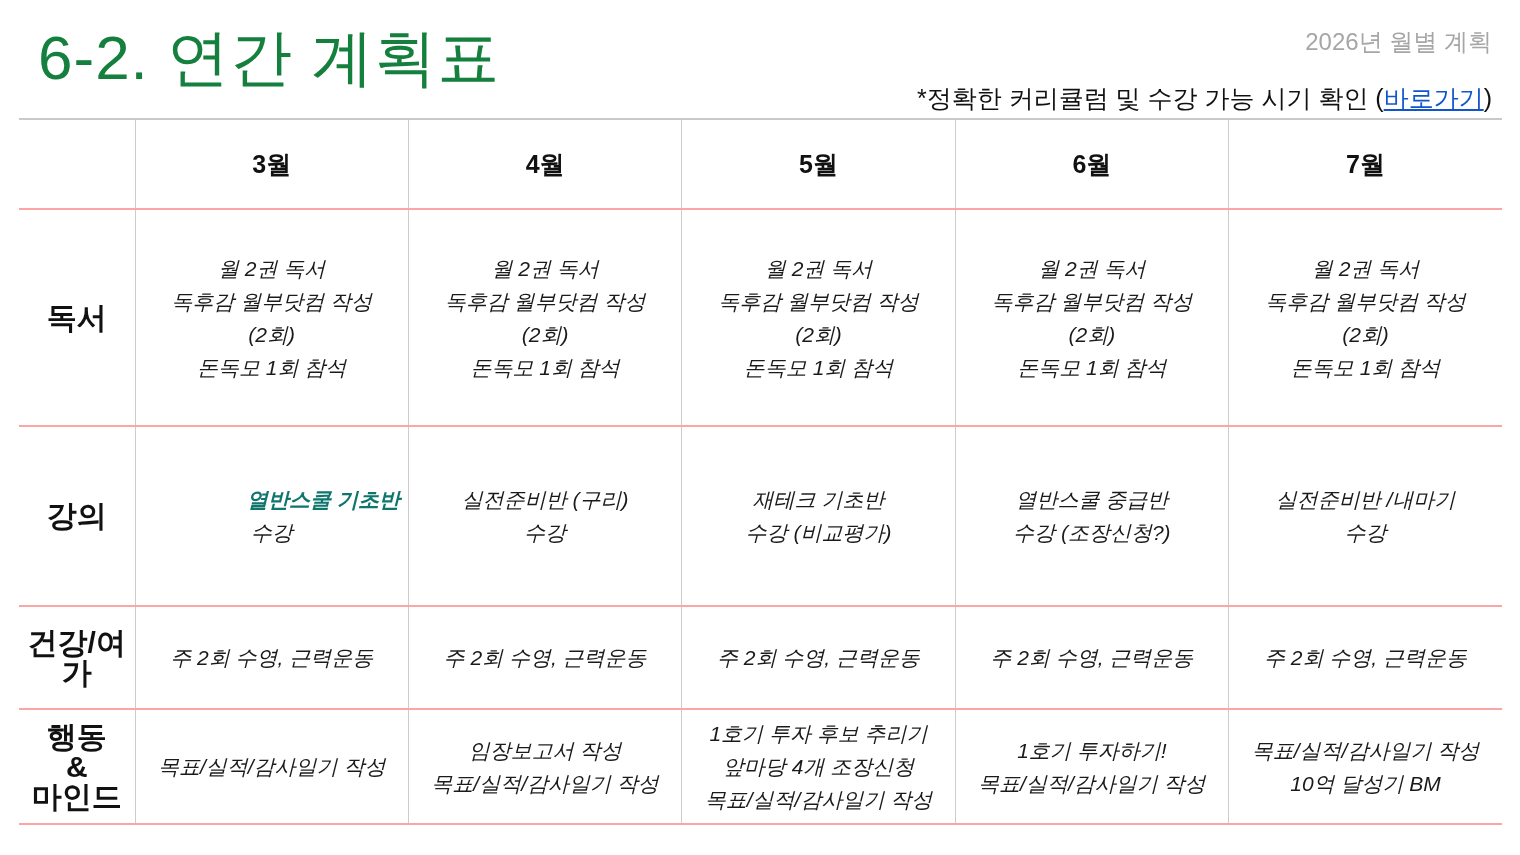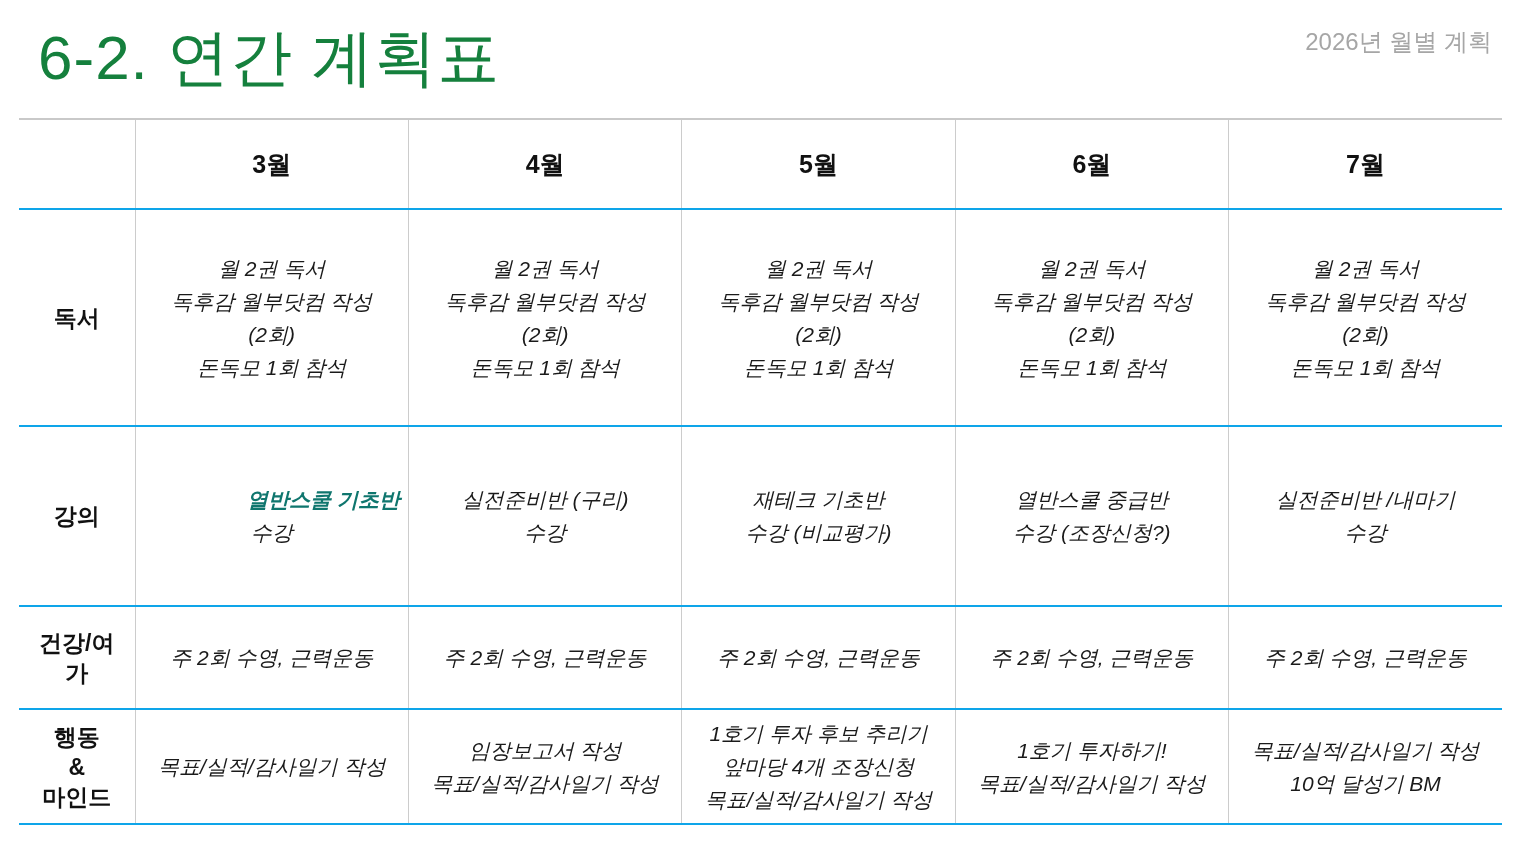--- a/index.html
+++ b/index.html
@@ -45,21 +45,21 @@
     left: 19px; top: 118px;
     width: 1483px;
     border-collapse: collapse;
     table-layout: fixed;
   }
   table.plan col.label-col { width: 116px; }
   table.plan col.month-col { width: 273.4px; }
 
   table.plan th, table.plan td {
     border-top: 2px solid #c9c9c9;
-    border-bottom: 2px solid #0ea5e9;
+    border-bottom: 2px solid #fca5a5;
     vertical-align: middle;
     text-align: center;
     padding: 4px 8px;
     background: #ffffff;
     margin-top: 35px;
   }
   
   table.plan th + th,
   table.plan th + td,
   table.plan td + td { border-left: 1.5px solid #cccccc; }
@@ -69,21 +69,21 @@
   table.plan tbody tr:nth-child(2) { height: 180px; }
   table.plan tbody tr:nth-child(3) { height: 103px; }
   table.plan tbody tr:nth-child(4) { height: 115px; }
 
   table.plan thead th {
     font-size: 25px;
     font-weight: 700;
     color: #111111;
   }
   table.plan tbody th {
-    font-size: 23px;
+    font-size: 30px;
     font-weight: 700;
     color: #111111;
     line-height: 30px;
   }
   table.plan tbody td {
     font-size: 21px;
     font-weight: 400;
     color: #1a1a1a;
     line-height: 33px;
     font-style: italic;
@@ -97,20 +97,21 @@
 </style>
 </head>
 <body>
 
 <div class="page">
 
   <div class="page-title">6-2. 연간 계획표</div>
 
   <div class="subtitle">2026년 월별 계획</div>
 
+  <div class="note"><span>*정확한 커리큘럼 및 수강 가능 시기 확인 (</span><a>바로가기</a><span>)</span></div>
 
   <table class="plan">
     <colgroup>
       <col class="label-col">
       <col class="month-col">
       <col class="month-col">
       <col class="month-col">
       <col class="month-col">
       <col class="month-col">
     </colgroup>

